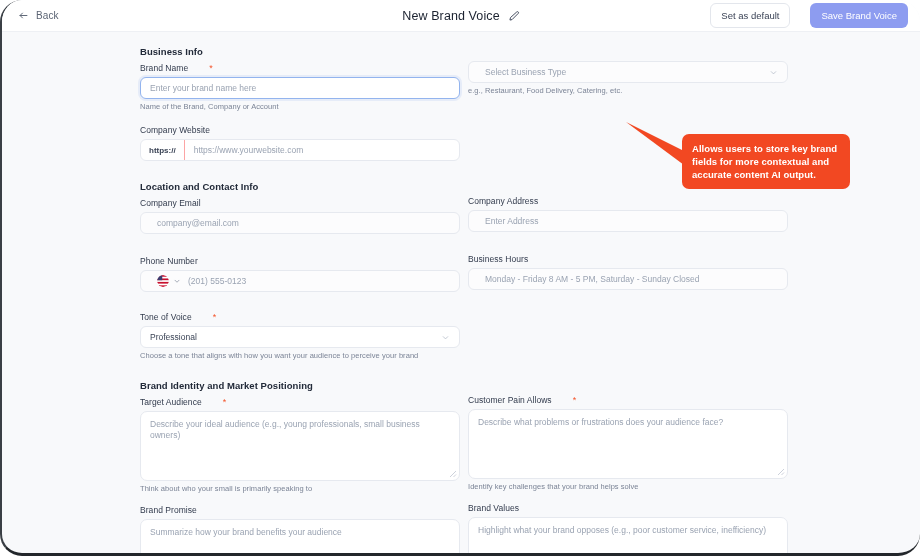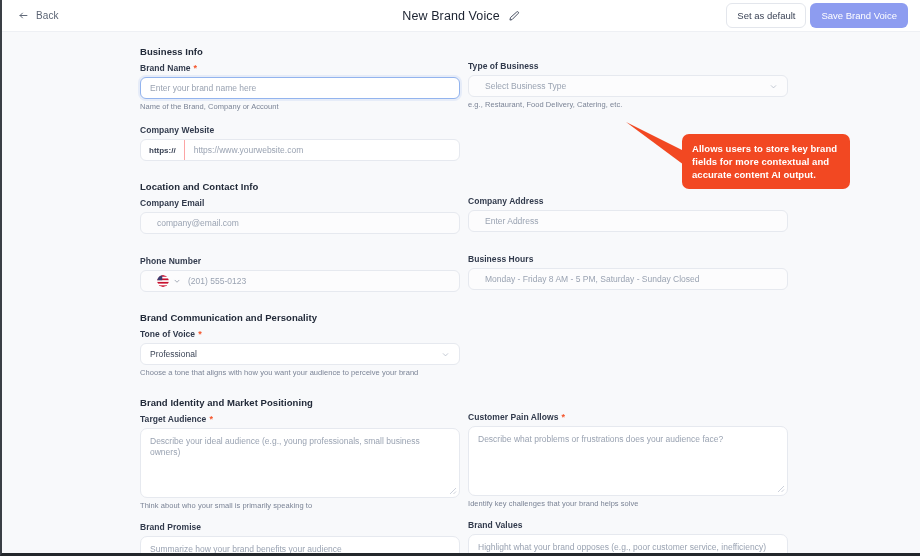--- a/index.html
+++ b/index.html
@@ -9,20 +9,21 @@
     background: #ffffff;
     overflow: hidden;
   }
   .viewport {
     position: relative;
     width: 920px; height: 556px;
     background: #f8f9fb;
     border-left: 2px solid #3a3f45;
     border-bottom: 3px solid #23272b;
     overflow: hidden;
+    border-radius: 22px;
   }
 
   
   .appbar {
     position: relative;
     height: 32px;
     background: #ffffff;
     border-bottom: 1px solid #eef0f4;
     display: flex;
     align-items: center;
@@ -37,21 +38,21 @@
   .title-wrap {
     position: absolute; left: 0; right: 0; top: 0; bottom: 0;
     display: flex; align-items: center; justify-content: center; gap: 8px;
     pointer-events: none;
   }
   .title-text {
     font-size: 12.5px; font-weight: normal; color: #1b2230; letter-spacing: .1px;
   }
   .pencil { width: 12px; height: 12px; color: #3b4356; pointer-events: auto; cursor: pointer; }
   .hdr-actions {
-    margin-left: auto; display: flex; align-items: flex-end; gap: 4px;
+    margin-left: auto; display: flex; align-items: flex-end; gap: 20px;
     position: relative; z-index: 3;
   }
   .btn-ghost {
     font-size: 9.5px; color: #3b4356; background: #fff;
     border: 1px solid #e3e6ec; border-radius: 6px;
     padding: 6px 10px; cursor: pointer; white-space: nowrap;
   }
   .btn-primary {
     font-size: 9.5px; color: #ffffff; background: #8d9cf0;
     border: none; border-radius: 6px;
@@ -71,23 +72,23 @@
   .col-r { grid-column: 2; padding-left: 8px; }
 
   .section-head {
     font-size: 9.5px; font-weight: bold; color: #222a39;
     letter-spacing: .05px; margin: 0 0 6px 0;
   }
   .sec-gap { margin-top: 16px; }
 
   .field { margin-bottom: 4px; }
   .lbl {
-    font-size: 8.5px; font-weight: bold; color: #313a4c;
+    font-size: 8.5px; font-weight: normal; color: #313a4c;
     letter-spacing: .05px; margin-bottom: 4px;
-    display: flex; align-items: center; gap: 3px;
+    display: flex; align-items: center; gap: 21px;
   }
   .req { color: #f4542a; font-size: 9px; line-height: 1; }
 
   .ctrl {
     width: 320px; height: 22px;
     background: #ffffff;
     border: 1px solid #e6e9ef;
     border-radius: 6px;
     display: flex; align-items: center;
     padding: 0 9px;
@@ -206,23 +207,20 @@
           <div class="ctrl prefixed">
             <span class="prefix">https://</span>
             <span class="pi">https://www.yourwebsite.com</span>
           </div>
         </div>
       </div>
 
       <div class="col-r">
         <div style="height:15px"></div>
         <div class="field">
-          <div class="lbl">
-            <span>Type of Business</span>
-          </div>
           <div class="ctrl select muted">
             <span>Select Business Type</span>
             <svg class="chev" viewBox="0 0 16 16" fill="none" stroke="currentColor" stroke-width="1.3" stroke-linecap="round" stroke-linejoin="round">
               <path d="M4 6.5 8 10.5 12 6.5"></path>
             </svg>
           </div>
           <div class="hint">e.g., Restaurant, Food Delivery, Catering, etc.</div>
         </div>
       </div>
 
@@ -287,21 +285,20 @@
           <div class="lbl">
             <span>Business Hours</span>
           </div>
           <div class="ctrl muted">
             <span>Monday - Friday 8 AM - 5 PM, Saturday - Sunday Closed</span>
           </div>
         </div>
       </div>
 
       <div class="col-l sec-gap">
-        <div class="section-head">Brand Communication and Personality</div>
 
         <div class="field">
           <div class="lbl">
             <span>Tone of Voice</span>
             <span class="req">*</span>
           </div>
           <div class="ctrl select">
             <span class="val">Professional</span>
             <svg class="chev" viewBox="0 0 16 16" fill="none" stroke="currentColor" stroke-width="1.3" stroke-linecap="round" stroke-linejoin="round">
               <path d="M4 6.5 8 10.5 12 6.5"></path>

